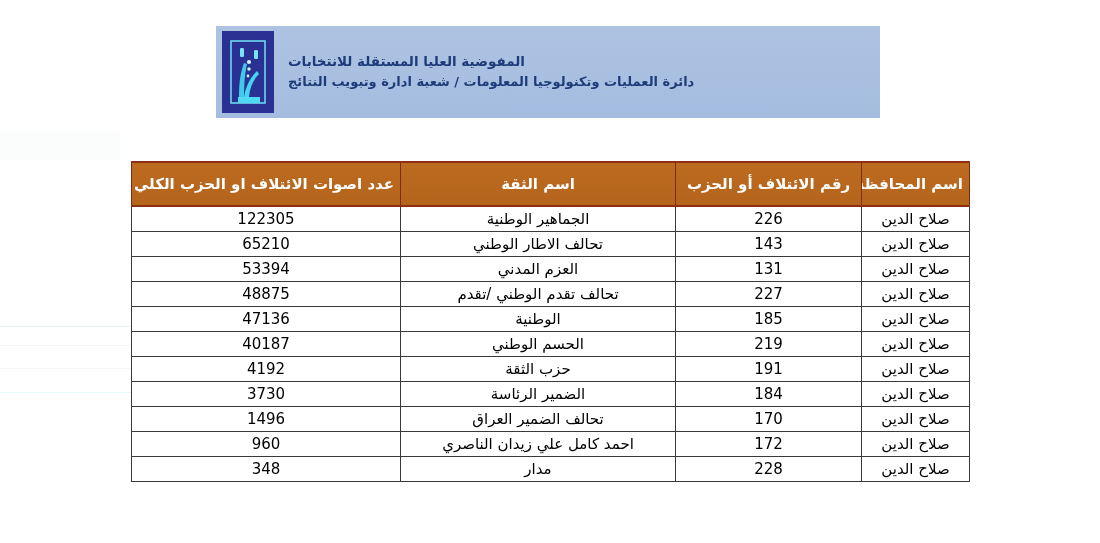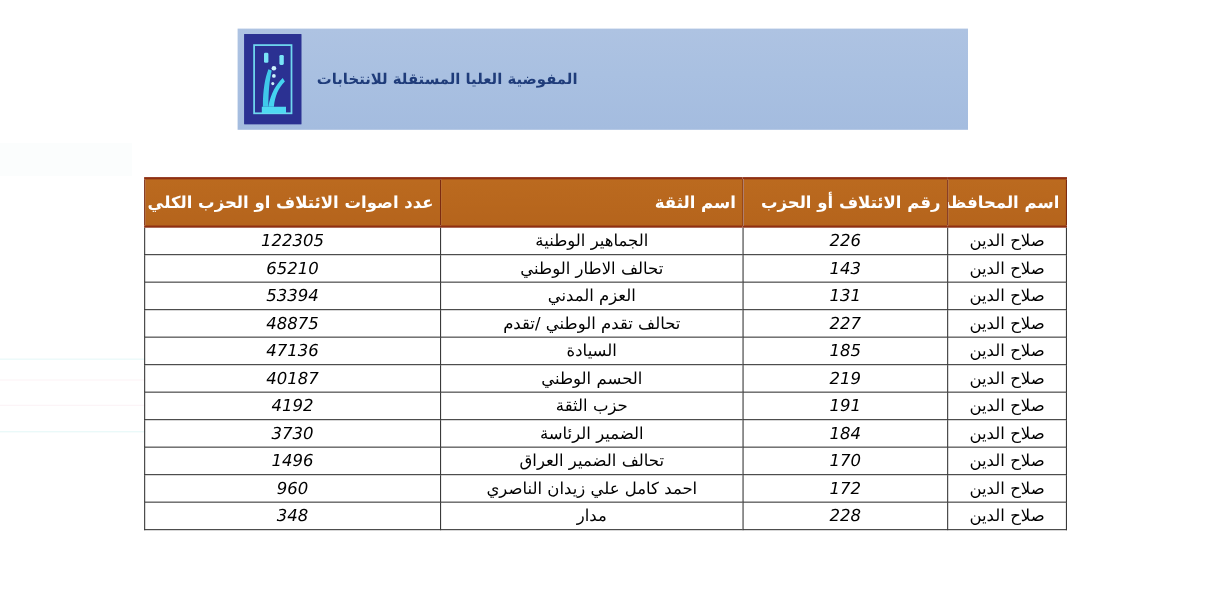--- a/index.html
+++ b/index.html
@@ -105,21 +105,21 @@
     table-layout: fixed;
   }
   .results-table th {
     background: #b5651d;
     background: linear-gradient(180deg, #bb6a1f 0%, #b5641c 100%);
     color: #ffffff;
     font-weight: bold;
     font-size: 15px;
     height: 31px;
     padding: 12px 6px;
-    text-align: right;
+    text-align: center;
     border-left: 1px solid #7d2b10;
     border-right: 1px solid #7d2b10;
     border-top: 2px solid #8e2f12;
     border-bottom: 2px solid #8e2f12;
     white-space: nowrap;
     overflow: hidden;
   }
   .results-table td {
     height: 25px;
     padding: 1px 8px;
@@ -133,21 +133,20 @@
   }
   .col-gov   { width: 108px; }
   .col-num   { width: 186px; }
   .col-party { width: 275px; }
   .col-votes { width: 269px; }
 
   td.cell-num,
   td.cell-votes {
     font-family: "DejaVu Sans", "Liberation Sans", sans-serif;
     direction: ltr;
-    font-style: italic;
   }
   td.cell-party,
   td.cell-gov {
     direction: rtl;
   }
 </style>
 </head>
 <body>
 
 <div class="page">
@@ -172,20 +171,21 @@
           <rect x="32" y="19" width="4" height="9" rx="1.2" fill="#79e4f7"></rect>
           <circle cx="27" cy="31" r="2.1" fill="#cdf3fb"></circle>
           <circle cx="27" cy="38" r="1.7" fill="#cdf3fb"></circle>
           <circle cx="26" cy="45" r="1.4" fill="#cdf3fb"></circle>
         </svg>
       </div>
     </div>
 
     <div class="banner-text">
       <div class="banner-line1">المفوضية العليا المستقلة للانتخابات</div>
+      <div class="banner-line2">دائرة العمليات وتكنولوجيا المعلومات / شعبة ادارة وتبويب النتائج</div>
     </div>
 
   </div>
 
   <table class="results-table">
     <colgroup>
       <col class="col-gov">
       <col class="col-num">
       <col class="col-party">
       <col class="col-votes">
@@ -219,21 +219,21 @@
         </tr>
         <tr>
           <td class="cell-gov">صلاح الدين</td>
           <td class="cell-num">227</td>
           <td class="cell-party">تحالف تقدم الوطني /تقدم</td>
           <td class="cell-votes">48875</td>
         </tr>
         <tr>
           <td class="cell-gov">صلاح الدين</td>
           <td class="cell-num">185</td>
-          <td class="cell-party">السيادة</td>
+          <td class="cell-party">الوطنية</td>
           <td class="cell-votes">47136</td>
         </tr>
         <tr>
           <td class="cell-gov">صلاح الدين</td>
           <td class="cell-num">219</td>
           <td class="cell-party">الحسم الوطني</td>
           <td class="cell-votes">40187</td>
         </tr>
         <tr>
           <td class="cell-gov">صلاح الدين</td>

